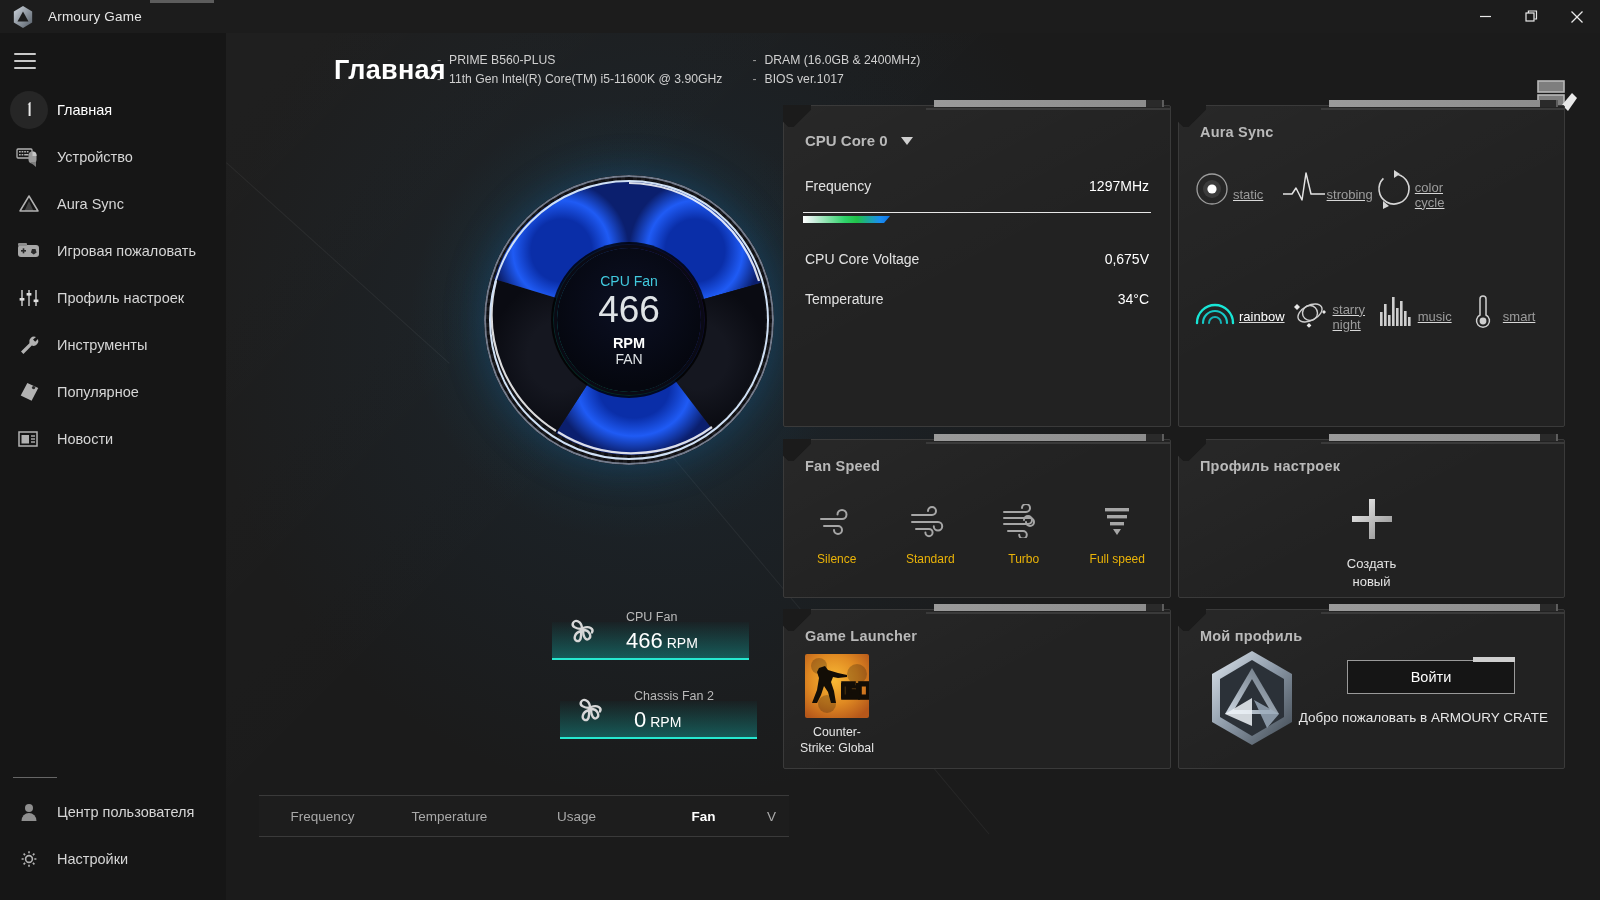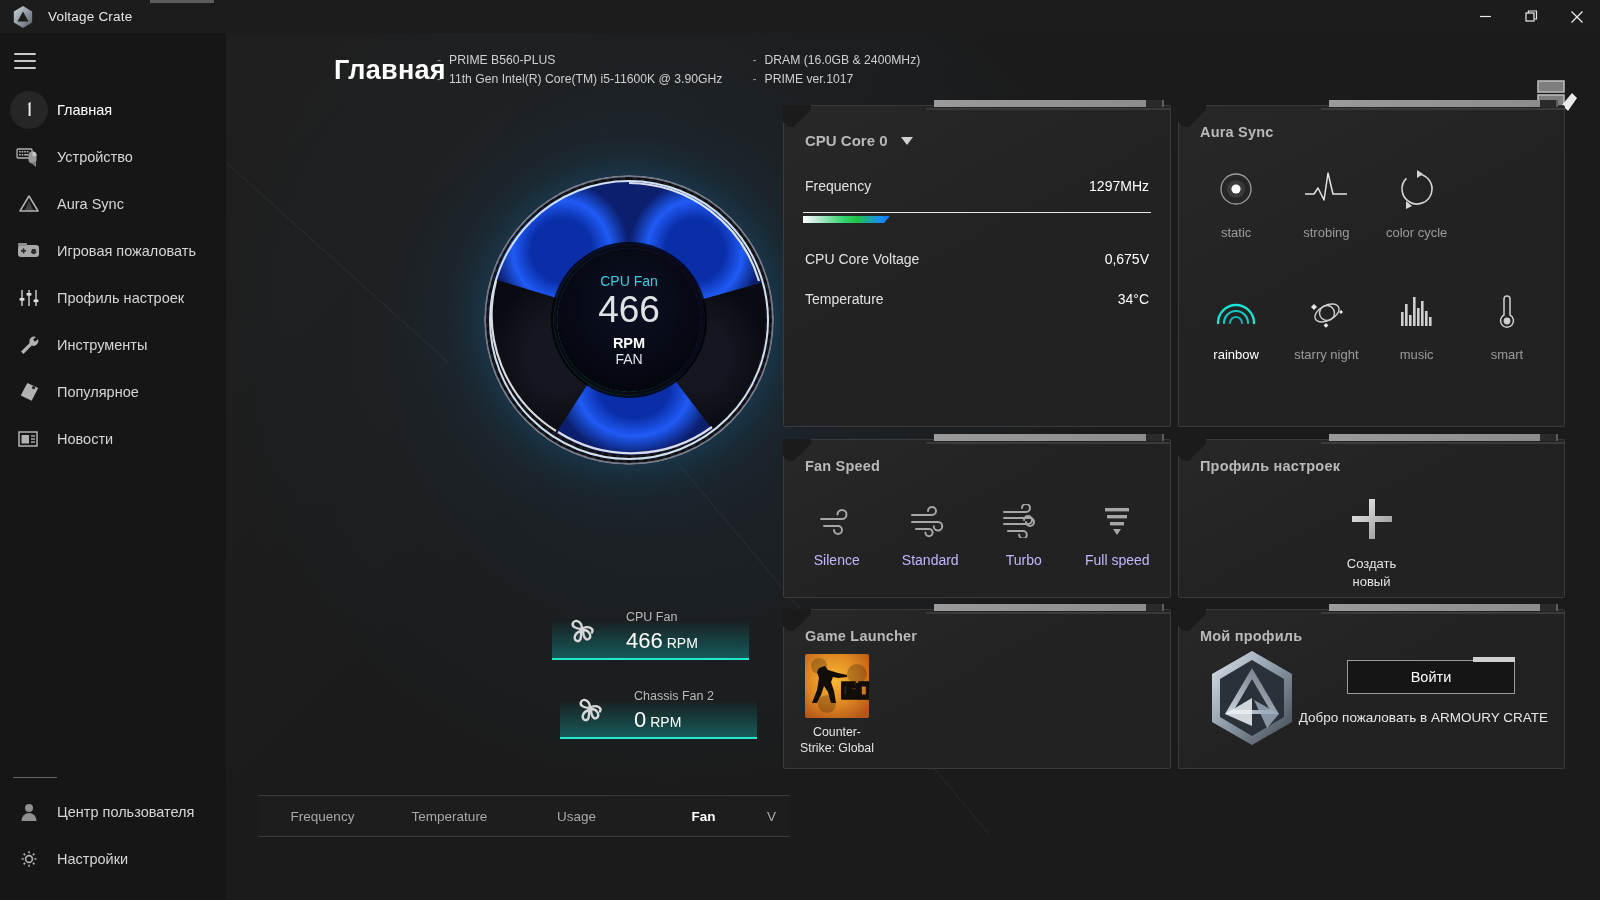--- a/index.html
+++ b/index.html
@@ -164,30 +164,30 @@
     position: absolute; left: 0; top: 4px; height: 7px;
     background: linear-gradient(90deg, #ffffff 0%, #cfeee0 12%, #2fd36a 48%, #20c24a 62%, #1a8ff0 88%, #0f74e8 100%);
     clip-path: polygon(0 0, 100% 0, calc(100% - 6px) 100%, 0 100%);
   }
   .corehdr { position: absolute; left: 21px; top: 26px; display: flex; align-items: center; gap: 13px; }
   .corehdr .t { font-size: 15px; font-weight: bold; color: #b9b9b9; }
   .caret { width: 0; height: 0; border-left: 6px solid transparent; border-right: 6px solid transparent; border-top: 8px solid #cfcfcf; }
 
   
   .grid4 { position: absolute; left: 12px; right: 12px; display: grid; grid-template-columns: repeat(4, 1fr); }
-  .cell { display: flex; flex-direction: column; align-items: center; }
+  .cell { display: flex; flex-direction: row; align-items: center; text-decoration: underline; }
   .cell .gi { height: 46px; display: flex; align-items: flex-end; justify-content: center; }
   .cell .gl { margin-top: 15px; font-size: 13px; color: #9c9c9c; }
   .cell.sel .gl { color: #ffffff; }
 
   
   .grid4b { position: absolute; left: 6px; right: 6px; display: grid; grid-template-columns: repeat(4, 1fr); }
   .cellb { display: flex; flex-direction: column; align-items: center; }
   .cellb .gi { height: 42px; display: flex; align-items: center; justify-content: center; }
-  .cellb .gl { margin-top: 10px; font-size: 14px; color: #c4b5fd; }
+  .cellb .gl { margin-top: 10px; font-size: 12px; color: #eab308; }
 
   
   .gtile { position: absolute; left: 21px; top: 44px; width: 64px; }
   .gicon { width: 64px; height: 64px; border-radius: 2px; overflow: hidden; position: relative; }
   .gname { margin-top: 6px; font-size: 12.3px; color: #e6e6e6; line-height: 16px; text-align: center; width: 74px; margin-left: -5px; }
 
   
   .plus { position: absolute; left: 50%; top: 56px; transform: translateX(-50%); width: 46px; height: 46px; }
   .createlbl { position: absolute; left: 0; right: 0; top: 115px; text-align: center; font-size: 13px; color: #e4e4e4; line-height: 18px; }
 
@@ -214,21 +214,21 @@
         <defs>
             <linearGradient id="lg1" x1="0" y1="0" x2="1" y2="1">
           <stop offset="0" stop-color="#cfd6de"></stop>
               <stop offset="1" stop-color="#555e68"></stop>
             </linearGradient>
           </defs>
         <polygon points="12,1 22,7 22,19 12,25 2,19 2,7" fill="url(#lg1)"></polygon>
         <polygon points="12,7 18,18 6,18" fill="#1c1c1c"></polygon>
       </svg>
     </div>
-    <div class="tb-title">Voltage Crate</div>
+    <div class="tb-title">Armoury Game</div>
     <div class="tb-spacer"></div>
     <div class="wbtn">
       <svg width="13" height="13" viewBox="0 0 13 13">
           <line x1="1" y1="6.5" x2="12" y2="6.5" stroke="#e9e9e9" stroke-width="1.2"></line>
         </svg>
     </div>
     <div class="wbtn">
       <svg width="13" height="13" viewBox="0 0 13 13">
         <rect x="1" y="3" width="8" height="8" fill="none" stroke="#e9e9e9" stroke-width="1.2"></rect>
         <polyline points="3.4,3 3.4,1 11.5,1 11.5,9 9.4,9" fill="none" stroke="#e9e9e9" stroke-width="1.2"></polyline>
@@ -391,21 +391,21 @@
     <div class="diag" style="left:300px; top:250px; width:1px; height:720px; transform: rotate(-40deg); transform-origin: 0 0;"></div>
 
     <div class="page-title">Главная</div>
     <div class="sysinfo">
       <div class="sys-col c1">
         <div><span class="dash">-</span><span>PRIME B560-PLUS</span></div>
         <div><span class="dash">-</span><span>11th Gen Intel(R) Core(TM) i5-11600K @ 3.90GHz</span></div>
       </div>
       <div class="sys-col c2">
         <div><span class="dash">-</span><span>DRAM (16.0GB &amp; 2400MHz)</span></div>
-        <div><span class="dash">-</span><span>PRIME ver.1017</span></div>
+        <div><span class="dash">-</span><span>BIOS ver.1017</span></div>
       </div>
     </div>
     <div class="layout-edit">
       <svg width="48" height="42" viewBox="0 0 48 42">
         <rect x="4" y="6" width="26" height="11" fill="#7e7e7e" stroke="#b9b9b9" stroke-width="1.6"></rect>
         <rect x="4" y="20" width="26" height="11" fill="#7e7e7e" stroke="#b9b9b9" stroke-width="1.6"></rect>
         <polygon points="34,36 28,30 38,18 43,23" fill="#e9e9e9"></polygon>
       </svg>
     </div>
 

